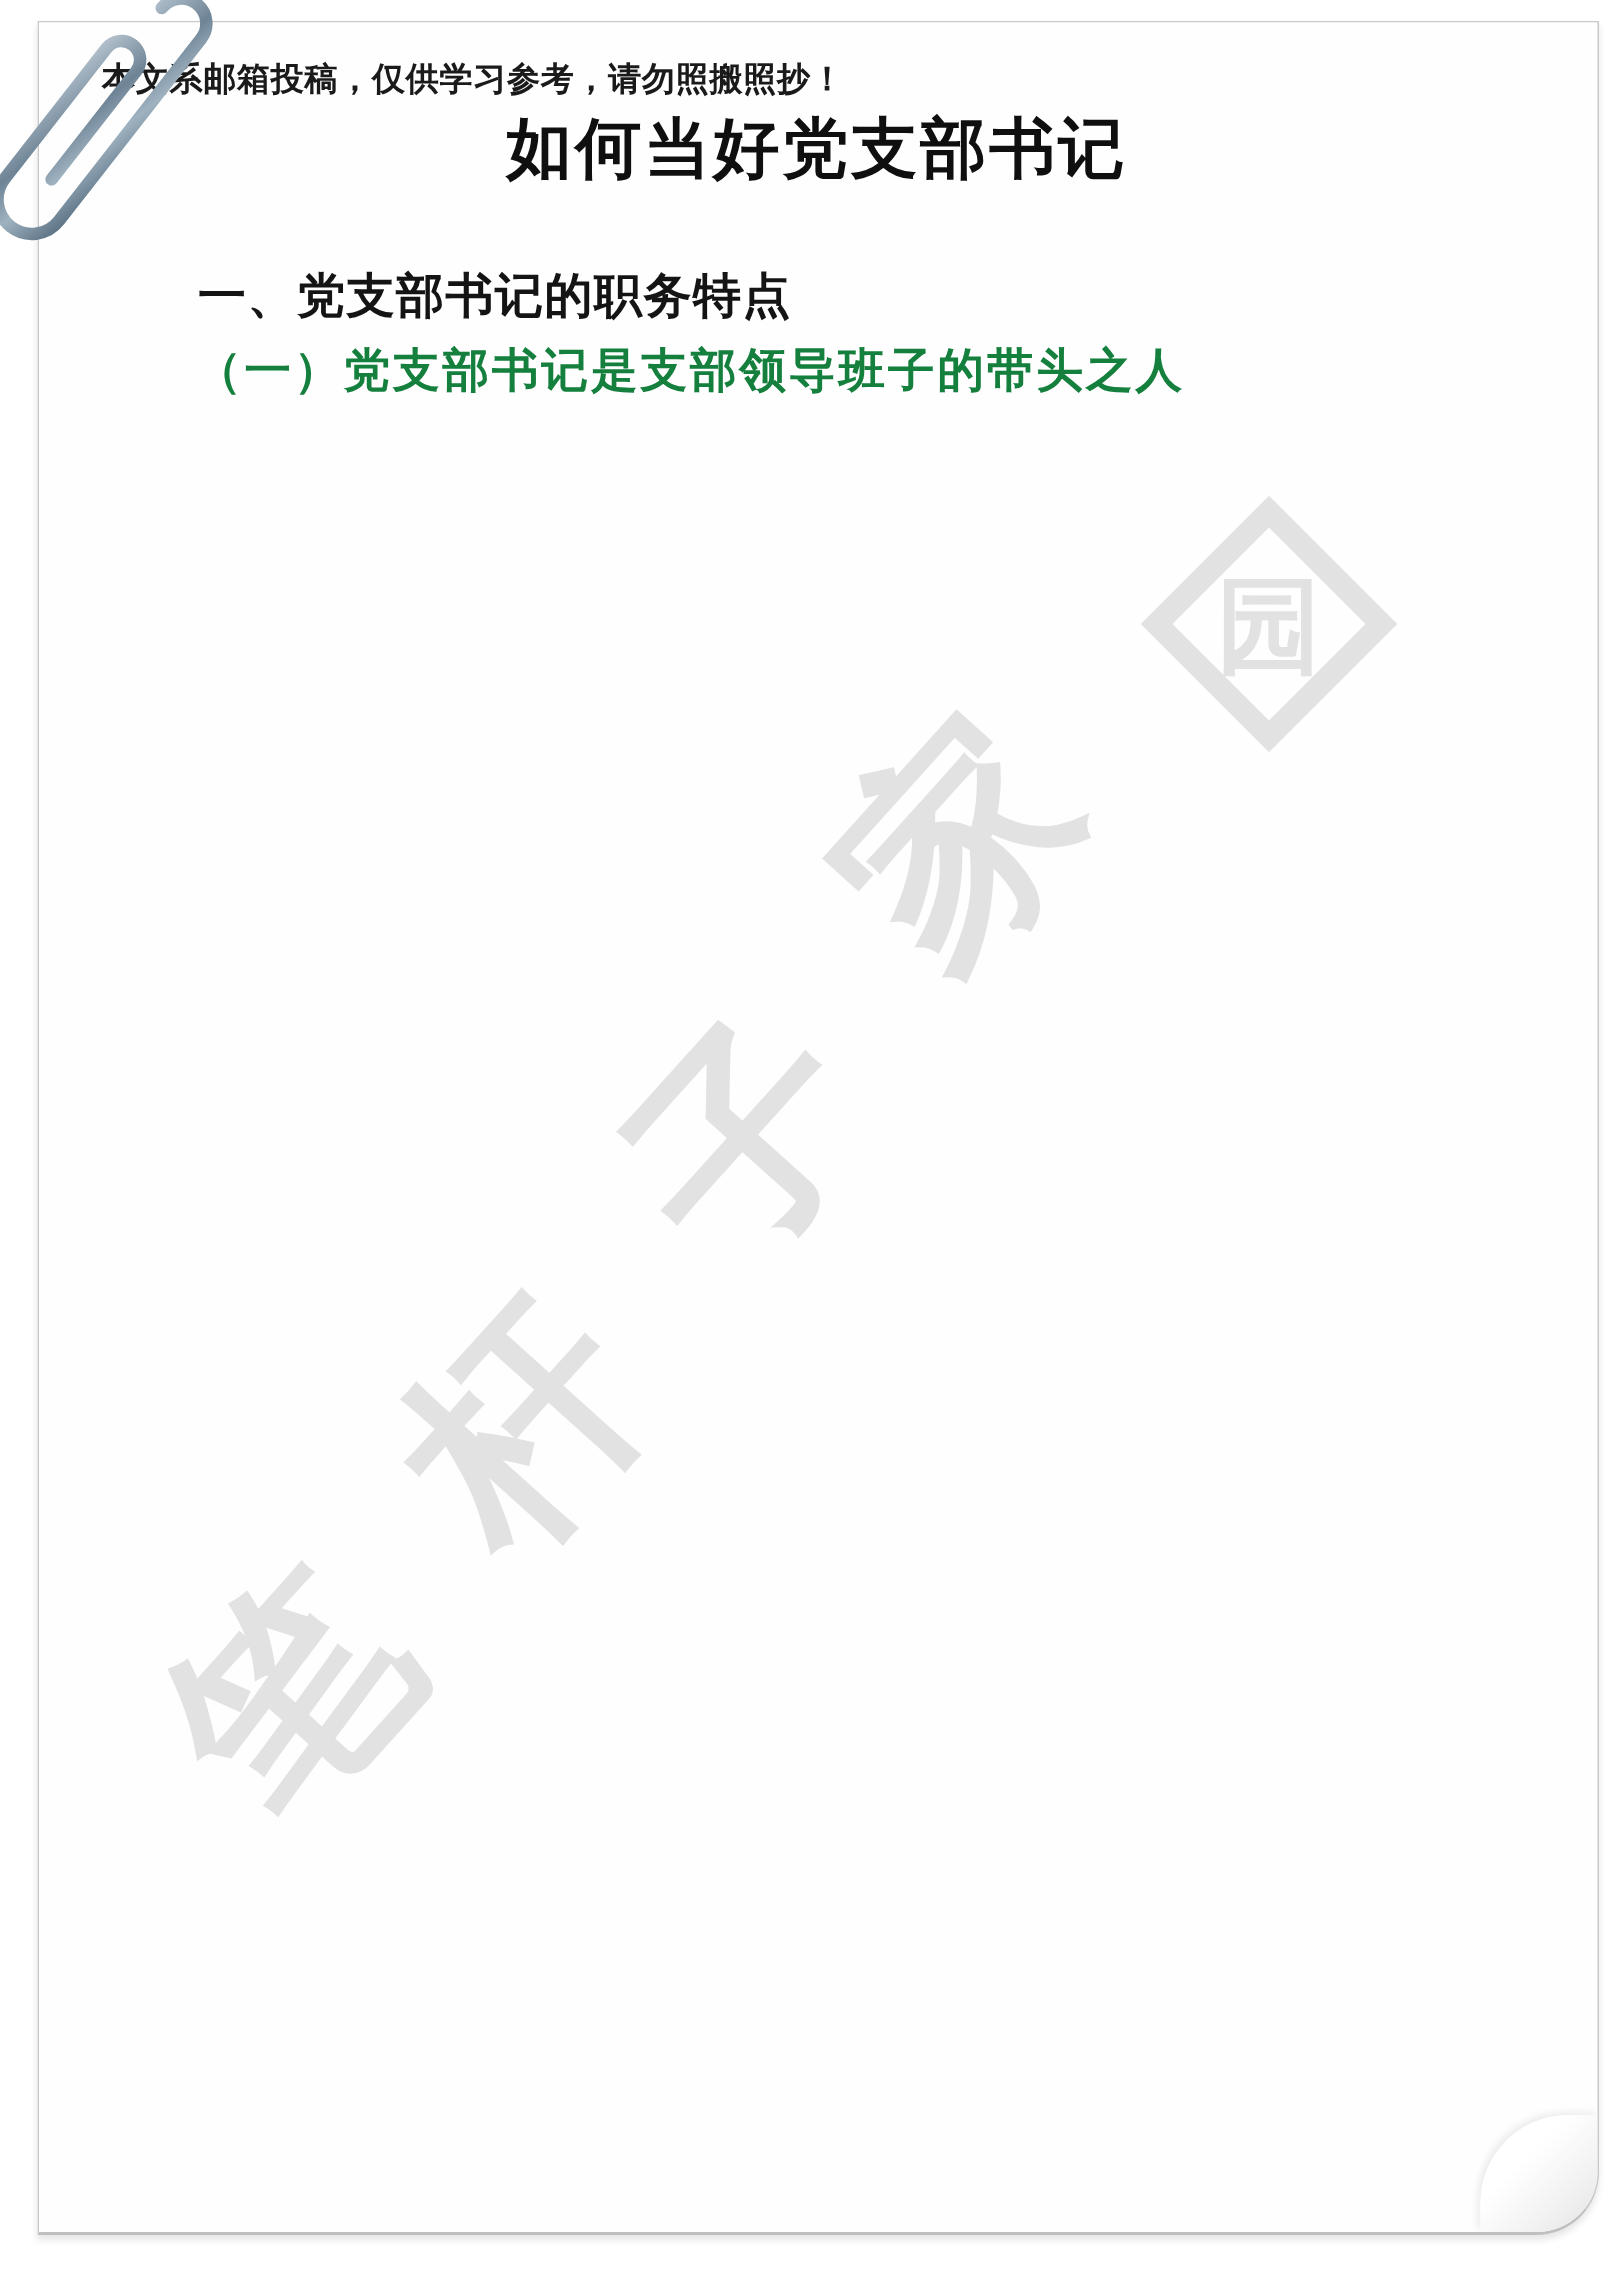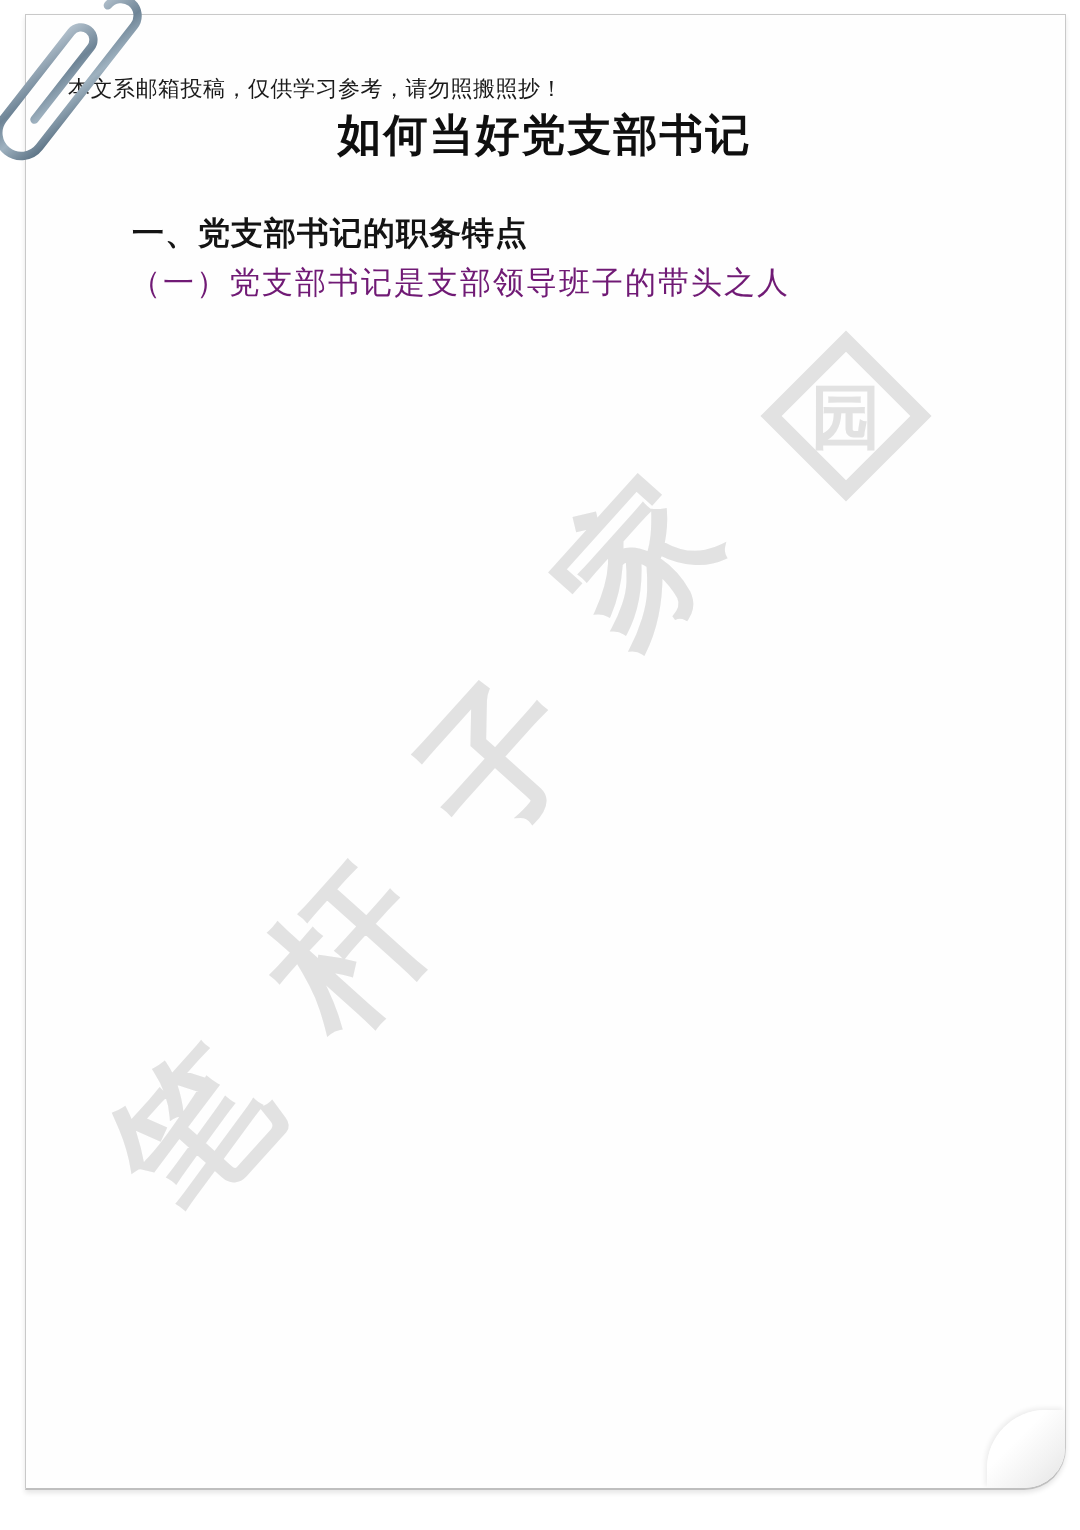--- a/index.html
+++ b/index.html
@@ -51,23 +51,23 @@
     left: 725px;
     top: 306px;
   }
   
   .content-layer {
     position: relative;
     z-index: 1;
     padding: 0 44px 0 42px;
   }
   .disclaimer {
-    margin-top: 60px;
+    margin-top: 24px;
     font-family: "Liberation Sans", sans-serif;
-    font-weight: 400;
+    font-weight: 700;
     font-size: 22px;
     letter-spacing: 0.5px;
     color: #1a1a1a;
     line-height: 28px;
   }
   .doc-title {
     margin: 4px 0 0 0;
     text-align: center;
     font-size: 44px;
     font-weight: 700;
@@ -89,22 +89,22 @@
     text-align: justify;
   }
   .body-text .hd1 {
     font-family: Liberation Serif, serif;
     font-weight: 700;
     color: #141414;
     font-size: 32px;
     letter-spacing: 1px;
   }
   .body-text .hd2 {
-    font-weight: 400;
-    color: #701a75;
+    font-weight: 700;
+    color: #15803d;
   }
   
   .page-curl {
     position: absolute;
     right: 0;
     bottom: 0;
     width: 78px;
     height: 78px;
     z-index: 2;
     background: linear-gradient(315deg, #e4e4e4 0%, #f2f2f2 30%, #ffffff 62%);

